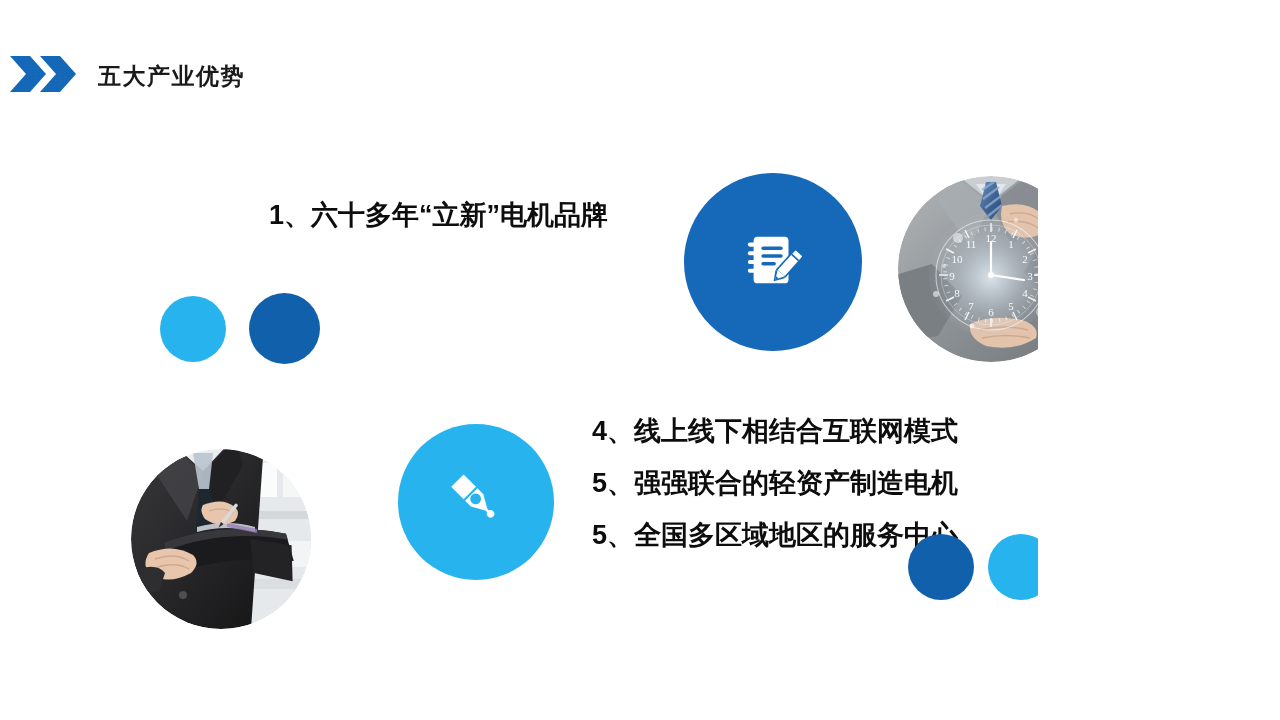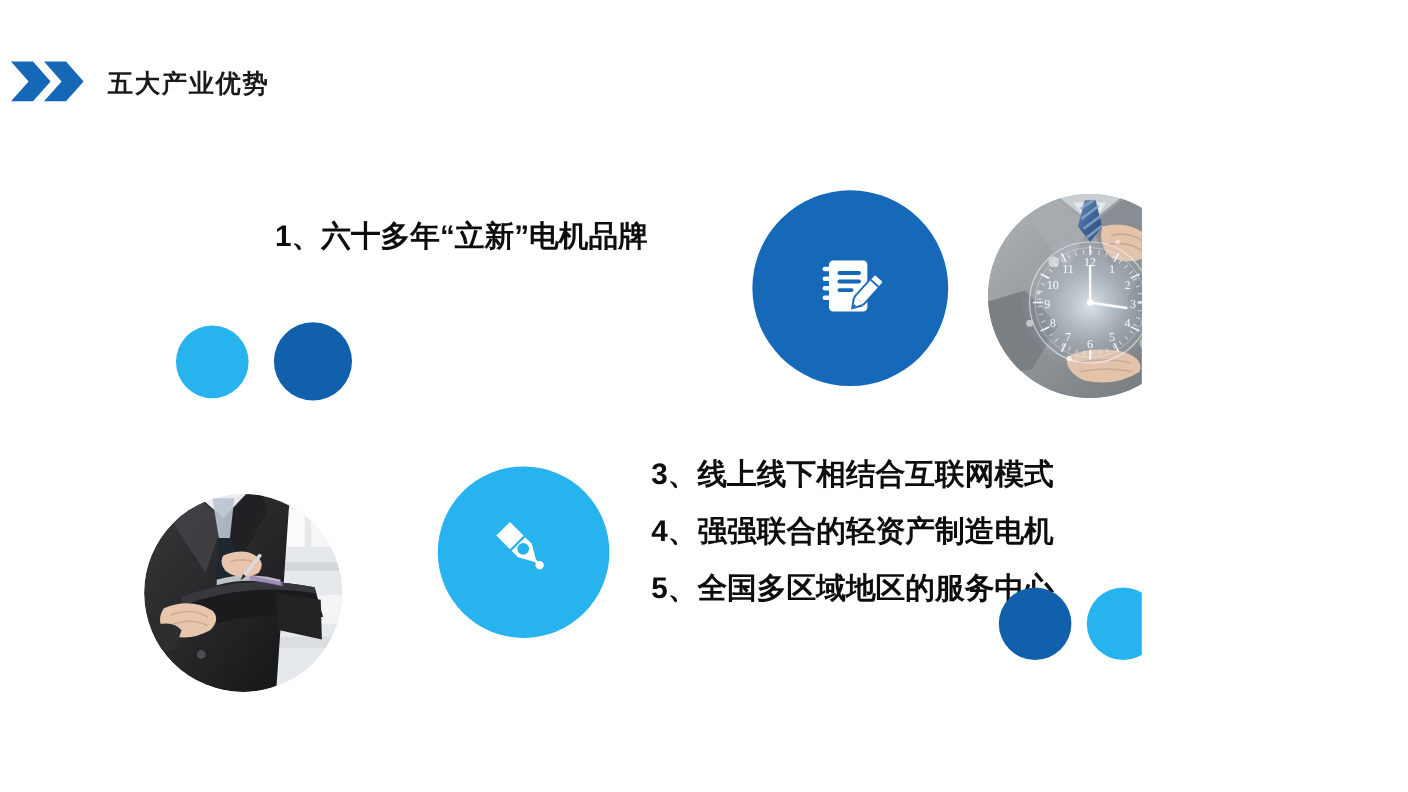--- a/index.html
+++ b/index.html
@@ -50,21 +50,21 @@
     position: absolute;
     color: #0d0d0d;
     font-weight: bold;
     font-size: 27px;
     line-height: 50px;
     white-space: nowrap;
   }
   .text-block .line { display: block; }
 
   #text-top {
-    left: 250px;
+    left: 269px;
     top: 190px;
     text-align: center;
   }
   #text-top .line-2 { padding-left: 32px; }
 
   #text-bottom {
     left: 592px;
     top: 405px;
     line-height: 52px;
   }
@@ -168,22 +168,22 @@
     </span>
 
     <span class="header-title">五大产业优势</span>
   </div>
 
   <div class="text-block" id="text-top">
     <span class="line line-1">1、六十多年“立新”电机品牌</span>
   </div>
 
   <div class="text-block" id="text-bottom">
-    <span class="line">3、线上线下相结合互联网模式</span>
-    <span class="line">4、强强联合的轻资产制造电机</span>
+    <span class="line">4、线上线下相结合互联网模式</span>
+    <span class="line">5、强强联合的轻资产制造电机</span>
     <span class="line">5、全国多区域地区的服务中心</span>
   </div>
 
   <div class="circle icon-circle" id="circle-notepad">
     <span>
       <svg width="62" height="62" viewBox="0 0 64 64" aria-hidden="true">
 
         <g fill="#ffffff">
           <rect x="6" y="14" width="9" height="4.2" rx="2.1"></rect>
           <rect x="6" y="23" width="9" height="4.2" rx="2.1"></rect>

